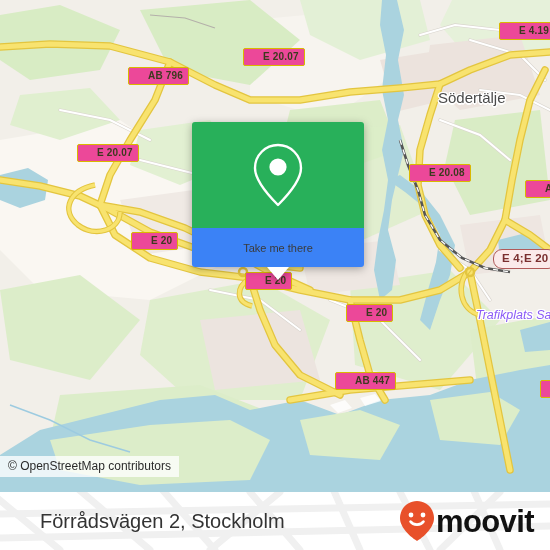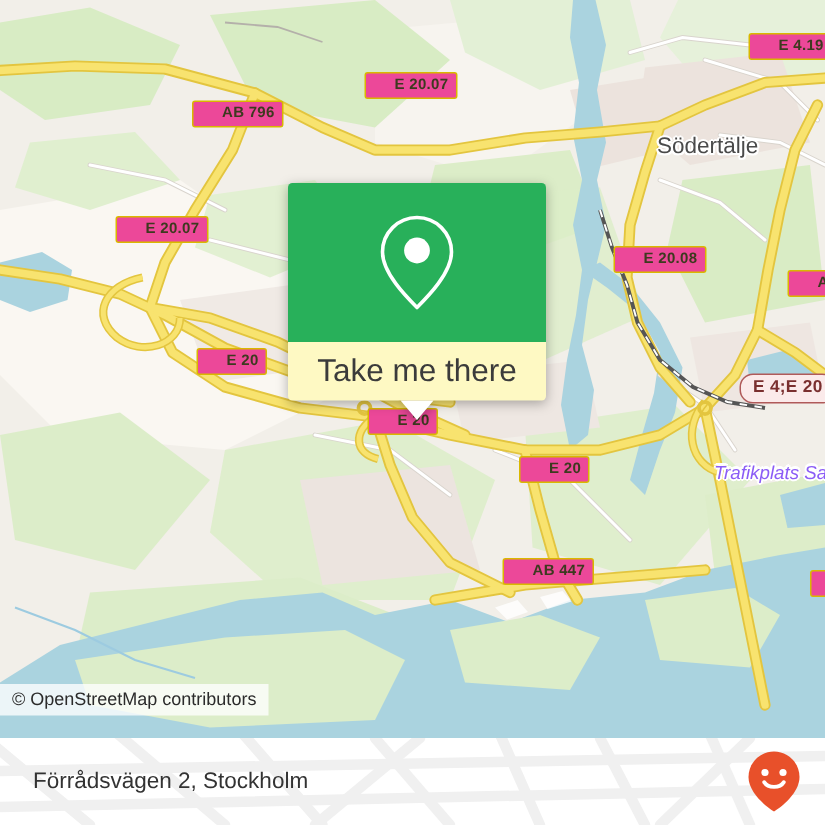--- a/index.html
+++ b/index.html
@@ -73,23 +73,23 @@
   
   #callout{
     position:absolute;left:192px;top:122px;width:172px;
     filter:drop-shadow(0 2px 4px rgba(0,0,0,.30));
   }
   #callout-image{
     height:106px;border-radius:3px 3px 0 0;
     display:flex;align-items:center;justify-content:center;
   }
   #callout-label{
-    background:#fef9c3;height:39px;border-radius:0 0 3px 3px;
+    background:#3b82f6;height:39px;border-radius:0 0 3px 3px;
     display:flex;align-items:center;justify-content:center;
-    color:#3b3b3b;font-size:21px;
+    color:#3b3b3b;font-size:11px;
     position:relative;
   }
   #callout-tail{
     position:absolute;left:50%;top:100%;
     transform:translateX(-50%);
     width:0;height:0;
     border-left:11px solid transparent;
     border-right:11px solid transparent;
     border-top:13px solid #ffffff;
   }
@@ -97,22 +97,22 @@
 
   
   #bottombar{
     position:absolute;left:0;top:492px;width:550px;height:58px;
     background:#ffffff;overflow:hidden;
   }
   #bottombar-faintmap{
     position:absolute;left:0;top:0;width:550px;height:58px;opacity:1;
   }
   #bottom-address{
-    position:absolute;left:22px;top:50%;transform:translateY(-50%);
-    font-size:15px;color:#333333;white-space:nowrap;
+    position:absolute;left:40px;top:50%;transform:translateY(-50%);
+    font-size:20px;color:#333333;white-space:nowrap;
   }
   #brand{
     position:absolute;right:16px;top:50%;transform:translateY(-50%);
     display:flex;align-items:center;gap:1px;
   }
   #brand-wordmark{
     font-size:31px;font-weight:bold;color:#111111;
     letter-spacing:-.6px;line-height:31px;
   }
 </style>
@@ -297,16 +297,17 @@
       </g>
     </svg>
     <div id="bottom-address">Förrådsvägen 2, Stockholm</div>
     <div id="brand">
       <svg width="36" height="42" viewBox="0 0 36 42">
         <path d="M18 1 C8.6 1 1 8.6 1 18 C1 28.5 13 38 18 41 C23 38 35 28.5 35 18 C35 8.6 27.4 1 18 1 Z" fill="#e8502a"></path>
         <circle cx="12" cy="15" r="2.4" fill="#ffffff"></circle>
         <circle cx="24" cy="15" r="2.4" fill="#ffffff"></circle>
         <path d="M11.5 21.5 C14 25.6 22 25.6 24.5 21.5" fill="none" stroke="#ffffff" stroke-width="2.6" stroke-linecap="round"></path>
       </svg>
+      <span id="brand-wordmark">moovit</span>
     </div>
   </div>
 
 </div>
 
 </body></html>

